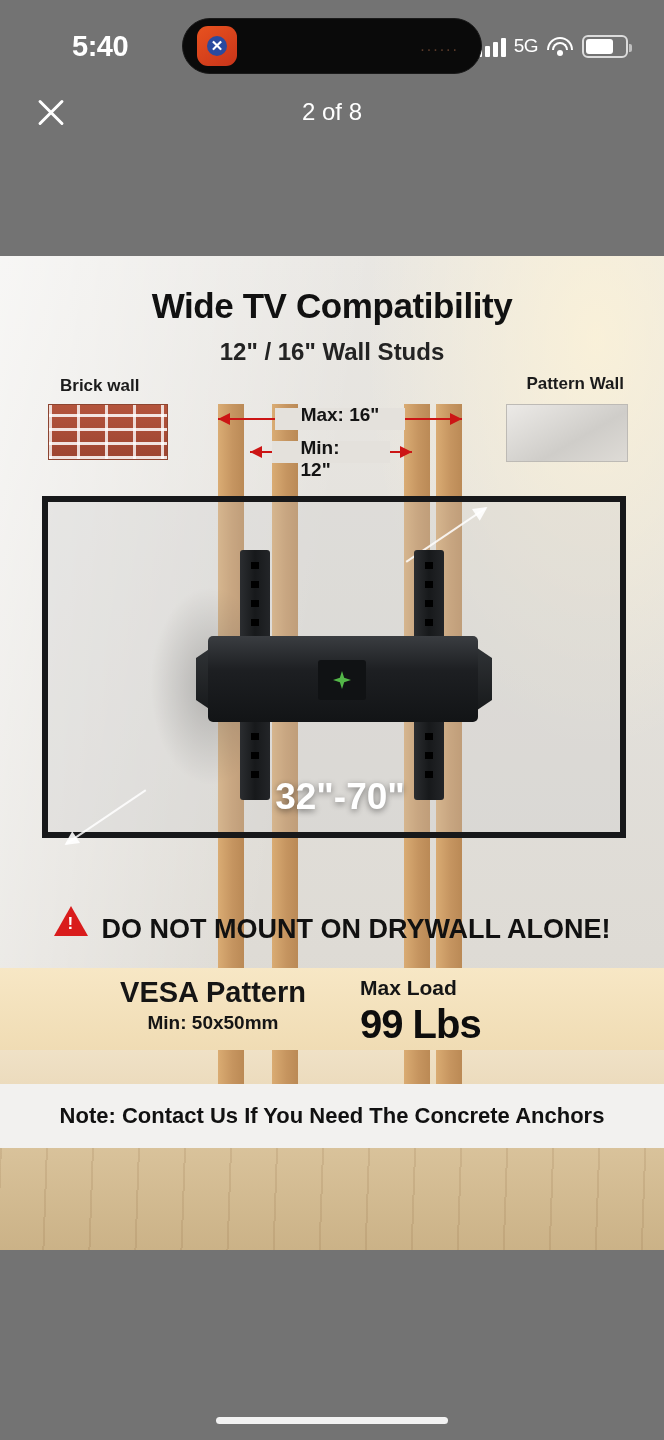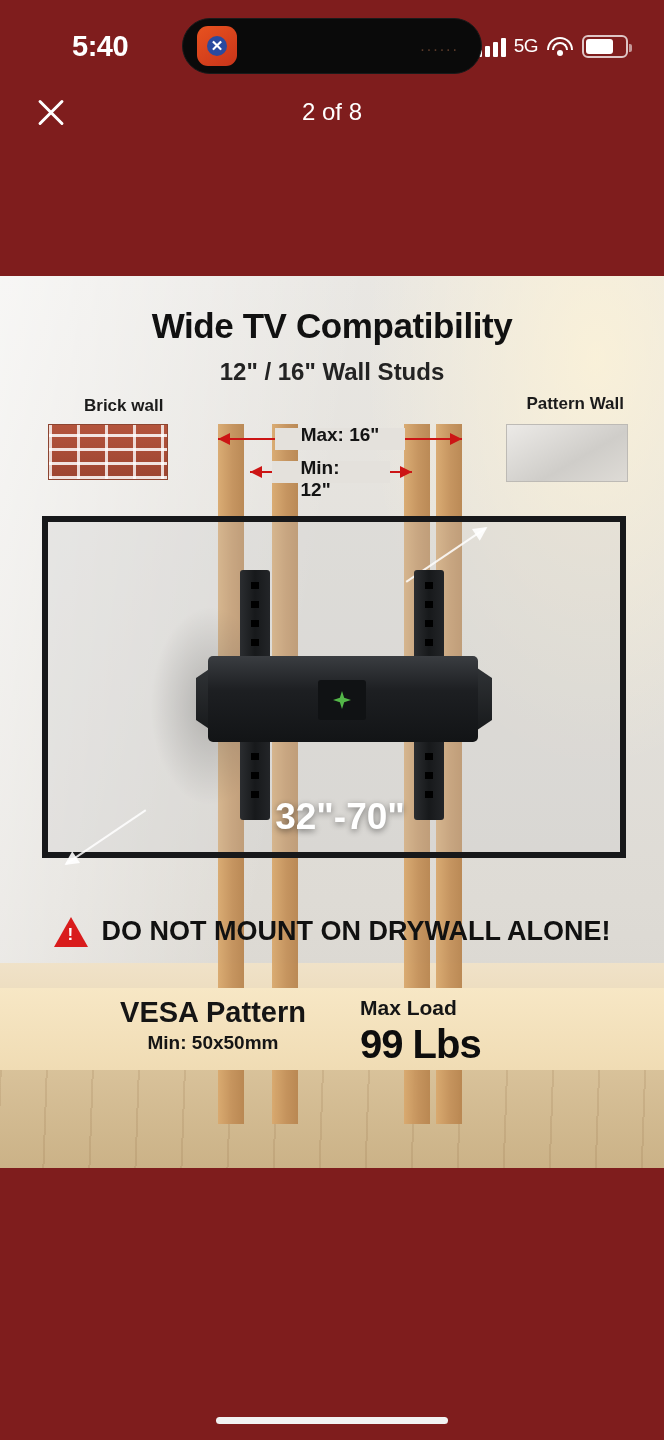--- a/index.html
+++ b/index.html
@@ -5,21 +5,21 @@
   * { box-sizing: border-box; margin: 0; padding: 0; }
   html, body {
     width: 664px; height: 1440px;
     background: #000;
     font-family: "Liberation Sans", sans-serif;
     overflow: hidden;
   }
   .screen {
     position: relative;
     width: 664px; height: 1440px;
-    background: #7f1d1d;
+    background: #737373;
     color: #fff;
   }
 
   
   .status-bar {
     position: absolute; top: 0; left: 0;
     width: 664px; height: 92px;
     display: flex; align-items: center;
     justify-content: space-between;
     padding: 0 30px;
@@ -122,22 +122,22 @@
   .close-btn::after  { transform: rotate(-45deg); }
   .pager-label {
     width: 100%; text-align: center;
     font-size: 24px; font-weight: 500;
     color: #fff;
   }
 
   
   .image-card {
     position: absolute;
-    left: 0; top: 276px;
-    width: 664px; height: 892px;
+    left: 0; top: 256px;
+    width: 664px; height: 994px;
     background: #efeeec;
     overflow: hidden;
   }
   
   .wall {
     position: absolute; inset: 0;
     background:
       linear-gradient(100deg, rgba(255,255,255,0.65) 0%, rgba(255,255,255,0) 45%),
       linear-gradient(180deg, #e9e7e3 0%, #dedbd5 70%, #d6d3cd 100%);
   }
@@ -166,21 +166,21 @@
     letter-spacing: -0.4px;
   }
   .card-subtitle {
     position: absolute; top: 82px; left: 0; width: 664px;
     text-align: center;
     font-size: 24px; font-weight: 700; color: #232323;
   }
 
   
   .swatch-label {
-    position: absolute; font-size: 17px; font-weight: 700; color: #1b1b1b; margin-left: 24px;
+    position: absolute; font-size: 17px; font-weight: 700; color: #1b1b1b;
   }
   .brick-label { left: 60px; top: 120px; }
   .concrete-label { right: 40px; top: 118px; }
   .brick-swatch {
     position: absolute; left: 48px; top: 148px;
     width: 120px; height: 56px;
     background:
       repeating-linear-gradient(0deg, rgba(255,255,255,0.85) 0px, rgba(255,255,255,0.85) 3px, rgba(0,0,0,0) 3px, rgba(0,0,0,0) 14px),
       repeating-linear-gradient(90deg, rgba(255,255,255,0.8) 0px, rgba(255,255,255,0.8) 3px, rgba(0,0,0,0) 3px, rgba(0,0,0,0) 28px),
       linear-gradient(180deg,#b4543c,#9d4531);
@@ -319,21 +319,21 @@
     border-left: 17px solid transparent;
     border-right: 17px solid transparent;
     border-bottom: 30px solid #d91c1c;
     position: relative;
   }
   .warn-tri::after {
     content: "!";
     position: absolute; left: -3px; top: 8px;
     font-size: 17px; font-weight: 700; color: #fff;
   }
-  .warn-text { font-size: 27px; font-weight: 700; color: #111; }
+  .warn-text { font-size: 27px; font-weight: 700; color: #111; margin-top: 18px; }
 
   
   .spec-strip {
     position: absolute; left: 0; top: 712px;
     width: 664px; height: 82px;
     background: linear-gradient(180deg,#f7e7c5,#f0dcb4);
     display: flex; align-items: center;
   }
   .spec-vesa { position: absolute; left: 118px; top: 8px; text-align: center; width: 190px; }
   .spec-vesa .h { font-size: 29px; font-weight: 700; color: #151515; }
@@ -455,16 +455,19 @@
       <div class="spec-vesa">
         <div class="h">VESA Pattern</div>
         <div class="l">Min:  50x50mm</div>
       </div>
       <div class="spec-load">
         <div class="h">Max Load</div>
         <div class="v">99 Lbs</div>
       </div>
     </div>
 
+    <div class="note-bar">
+      <div class="t">Note: Contact Us If You Need The Concrete Anchors</div>
+    </div>
   </div>
 
   <div class="home-indicator"></div>
 </div>
 
 </body></html>

